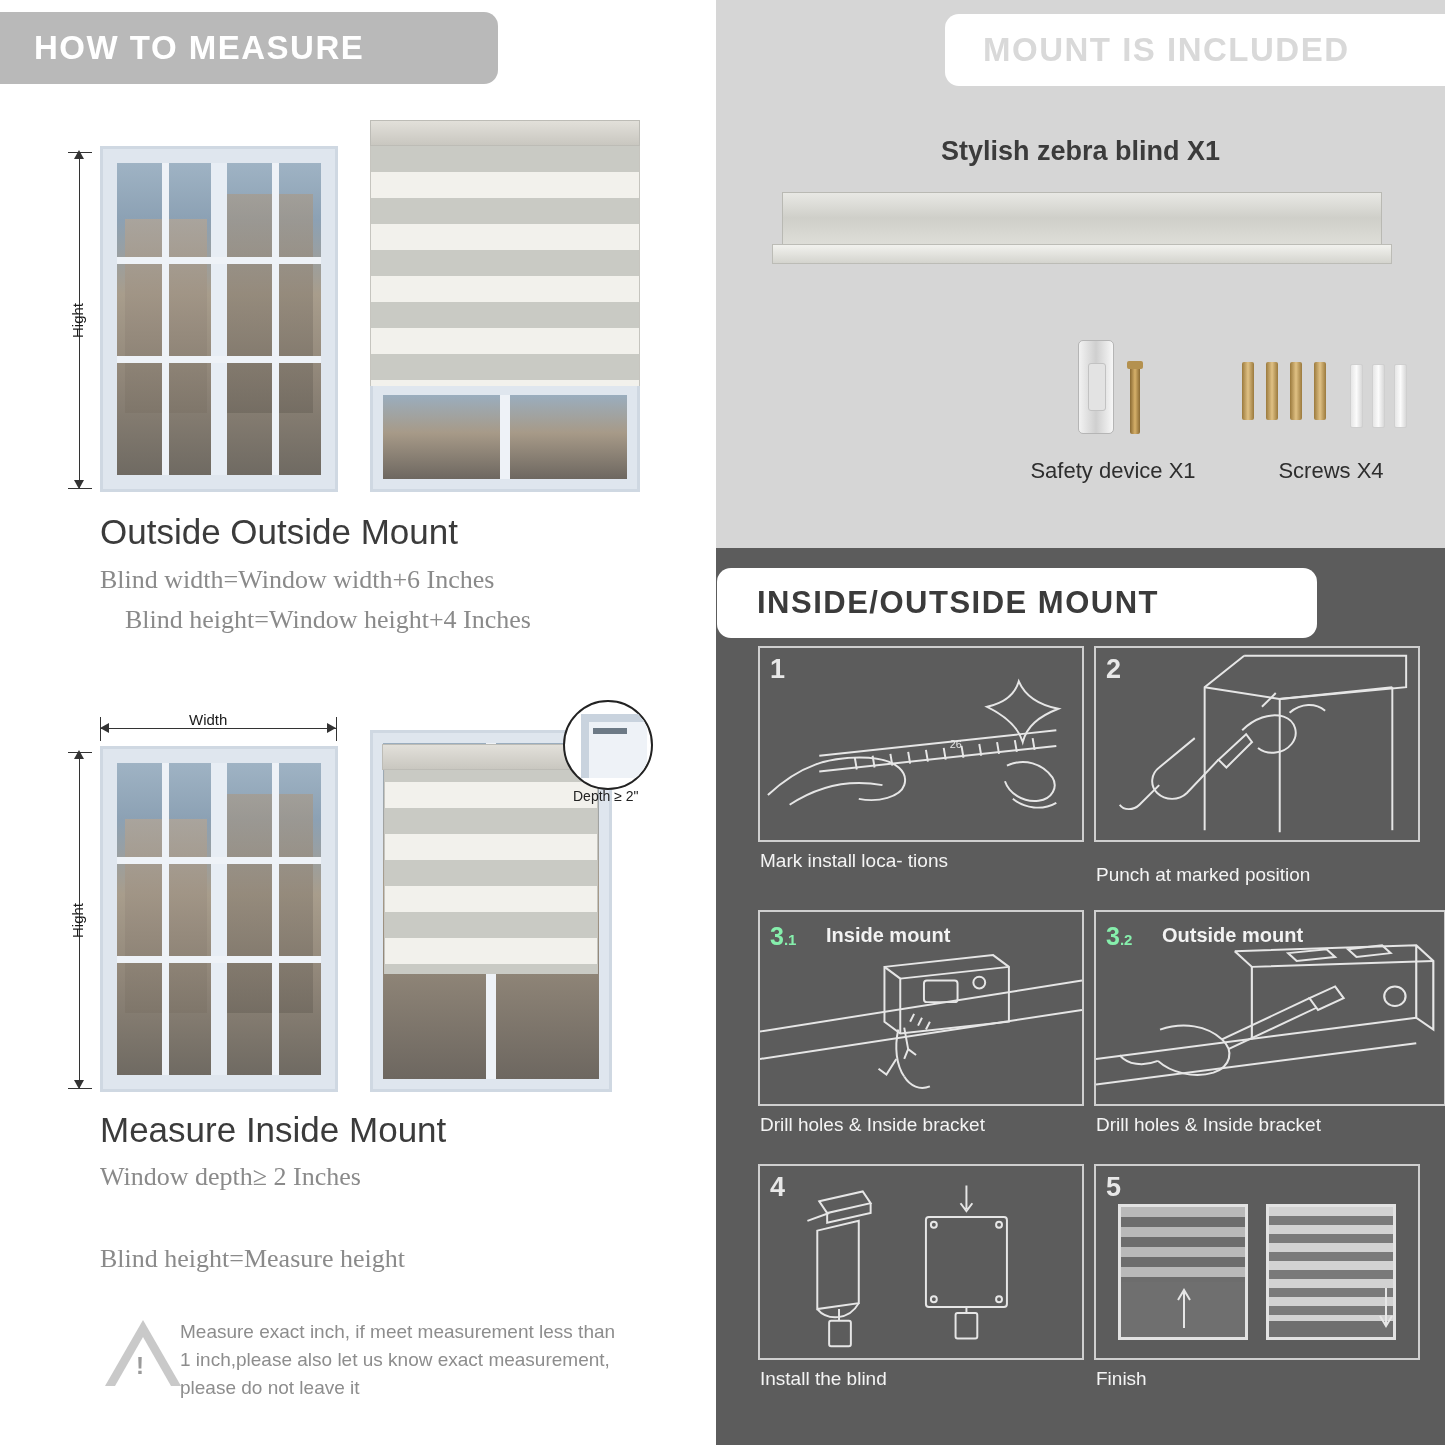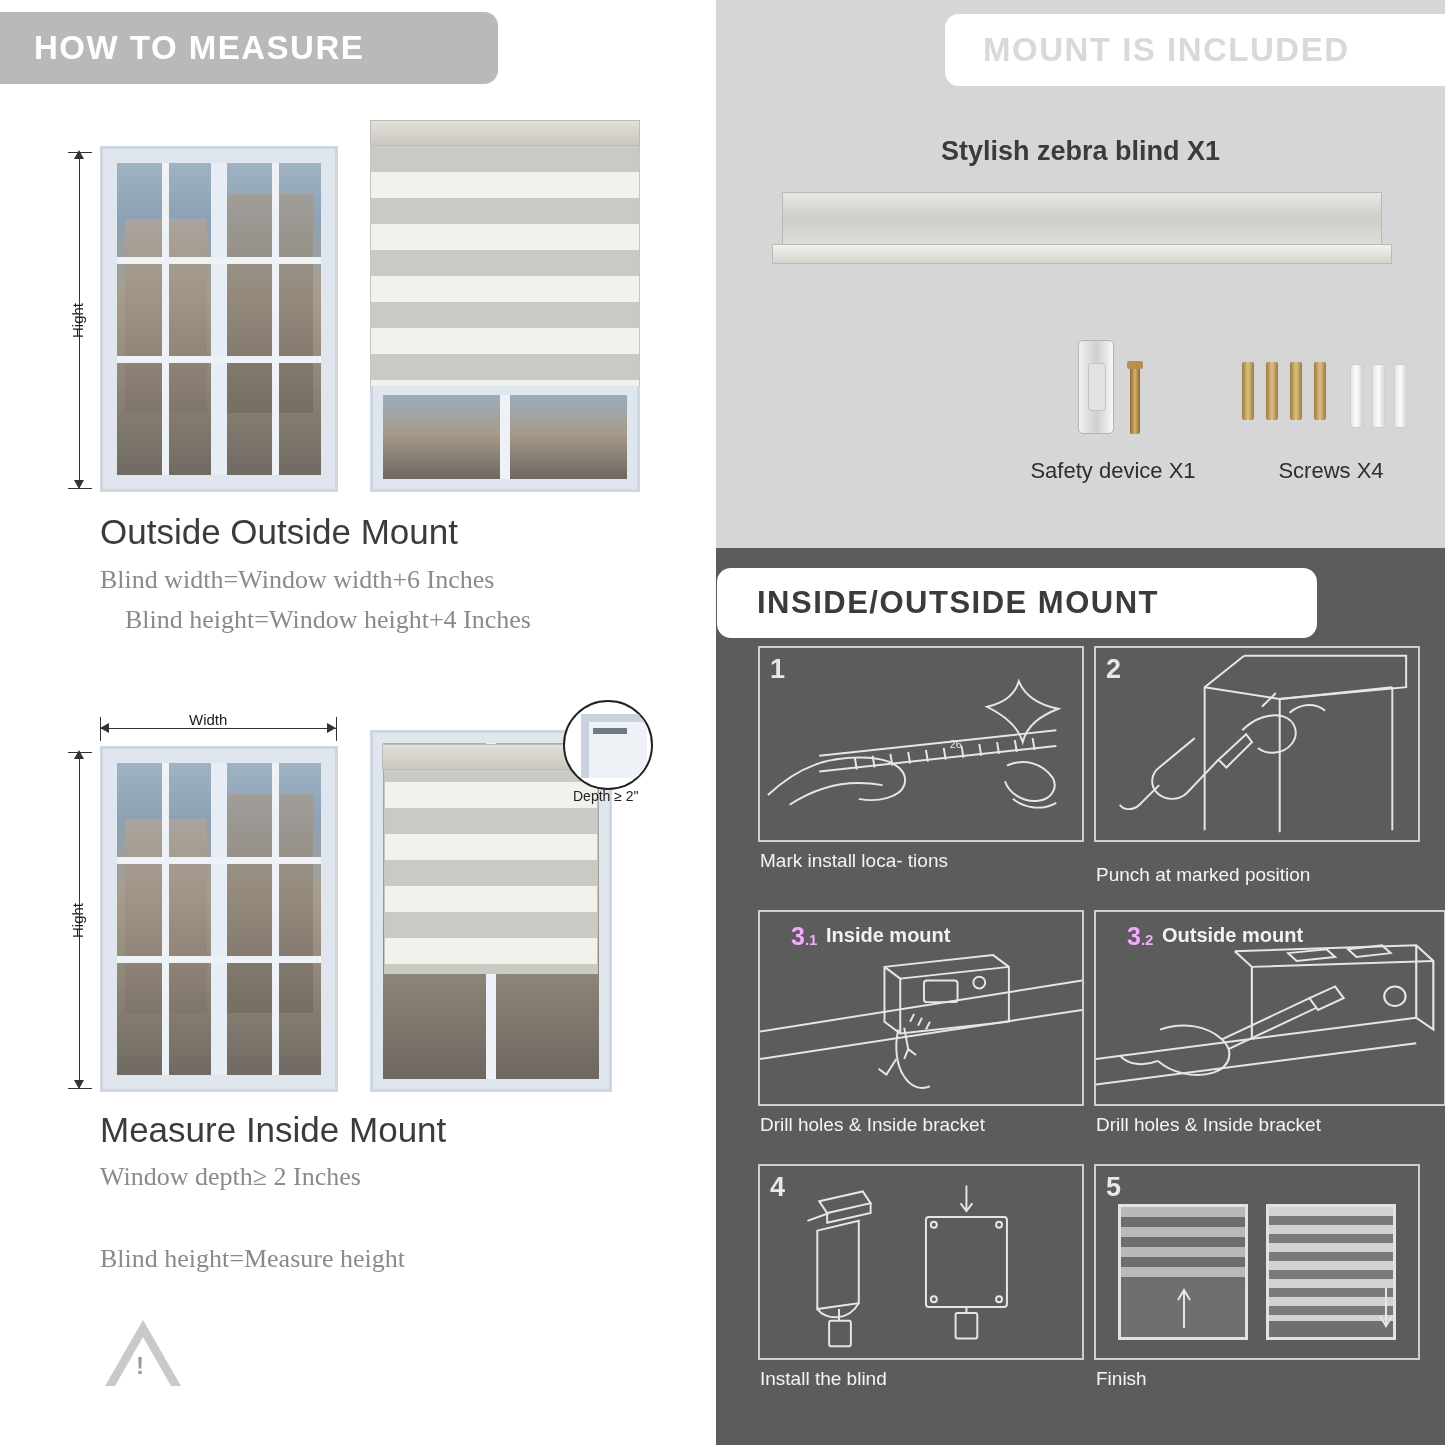--- a/index.html
+++ b/index.html
@@ -429,23 +429,22 @@
     position: absolute;
     left: 10px; top: 6px;
     font-size: 27px;
     color: #e8e8e8;
     font-weight: bold;
   }
   .step-sub {
     position: absolute;
     left: 10px; top: 10px;
     font-size: 25px;
-    color: #f0abfc;
+    color: #86efac;
     font-weight: bold;
-    margin-left: 21px;
   }
   .step-sub small { font-size: 15px; }
   .step-inline-label {
     position: absolute;
     top: 12px; left: 66px;
     font-size: 20px;
     color: #f2f2f2;
     font-weight: bold;
   }
   .step-caption {
@@ -570,20 +569,21 @@
       <div class="depth-label" style="left:573px; top:88px;">Depth ≥ 2"</div>
     </div>
 
     <div class="heading" style="left:100px; top:1110px;">Measure Inside Mount</div>
     <div class="bullet" style="left:100px; top:1162px;">Window depth≥ 2 Inches</div>
     <div class="bullet" style="left:100px; top:1244px;">Blind height=Measure height</div>
 
     <div class="warn-tri" style="left:105px; top:1320px;"></div>
     <div class="warn-tri-in" style="left:115px; top:1337px;"></div>
     <div class="warn-excl" style="left:136px; top:1352px;">!</div>
+    <div class="warn-text" style="left:180px; top:1318px;">Measure exact inch, if meet measurement less than 1 inch,please also let us know exact measurement, please do not leave it</div>
   </div>
 
   <div class="right-top">
     <div class="tab-white tab-included">MOUNT IS INCLUDED</div>
 
     <div class="incl-title">Stylish zebra blind X1</div>
 
     <div class="headrail">
       <div class="headrail-top"></div>
       <div class="headrail-bot"></div>

